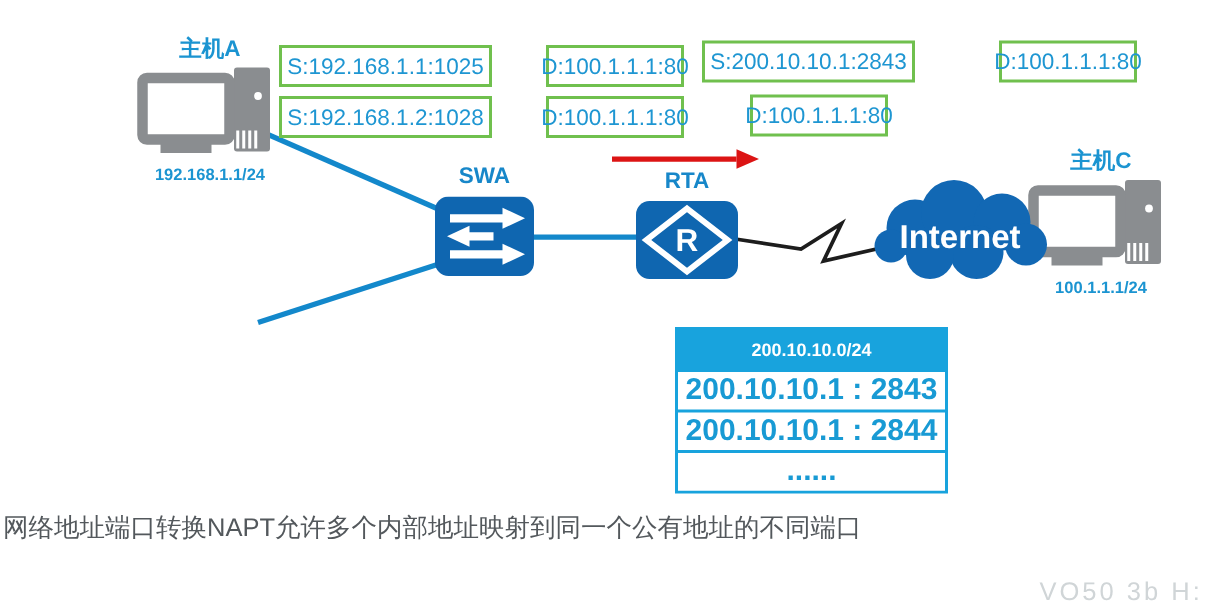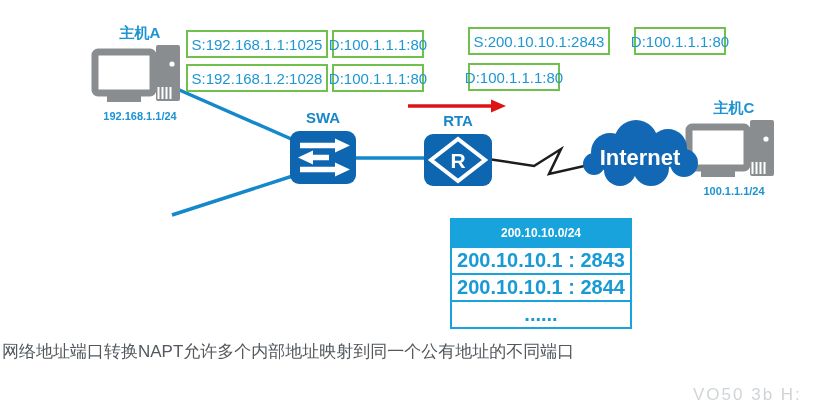--- a/index.html
+++ b/index.html
@@ -7,21 +7,21 @@
 
   
   .wires{position:absolute;left:0;top:0;width:813px;height:401px;z-index:1;}
 
   
   .pkt{position:absolute;display:flex;gap:4px;z-index:3;}
   .pkt .cell{border:2px solid #70c04e;background:#fff;height:24px;display:flex;
              align-items:center;justify-content:center;color:#1e96d2;font-size:15px;
              white-space:nowrap;padding:0 0;}
   .pkt .s{width:138px;}
-  .pkt .d{width:88px;}
+  .pkt .d{width:88px;margin-left:32px;}
   .pkt-a1{left:186px;top:30px;}
   .pkt-a2{left:186px;top:64px;}
   .pkt-b1{left:468px;top:27px;gap:24px;}
   .pkt-b2{left:468px;top:63px;}
 
   
   .host{position:absolute;width:120px;text-align:center;color:#1b94d1;z-index:2;}
   .host .nlabel{font-size:15px;font-weight:600;height:20px;line-height:20px;}
   .host .ip{font-size:11px;font-weight:600;margin-top:1px;white-space:nowrap;}
   .host-a{left:80px;top:23px;}

